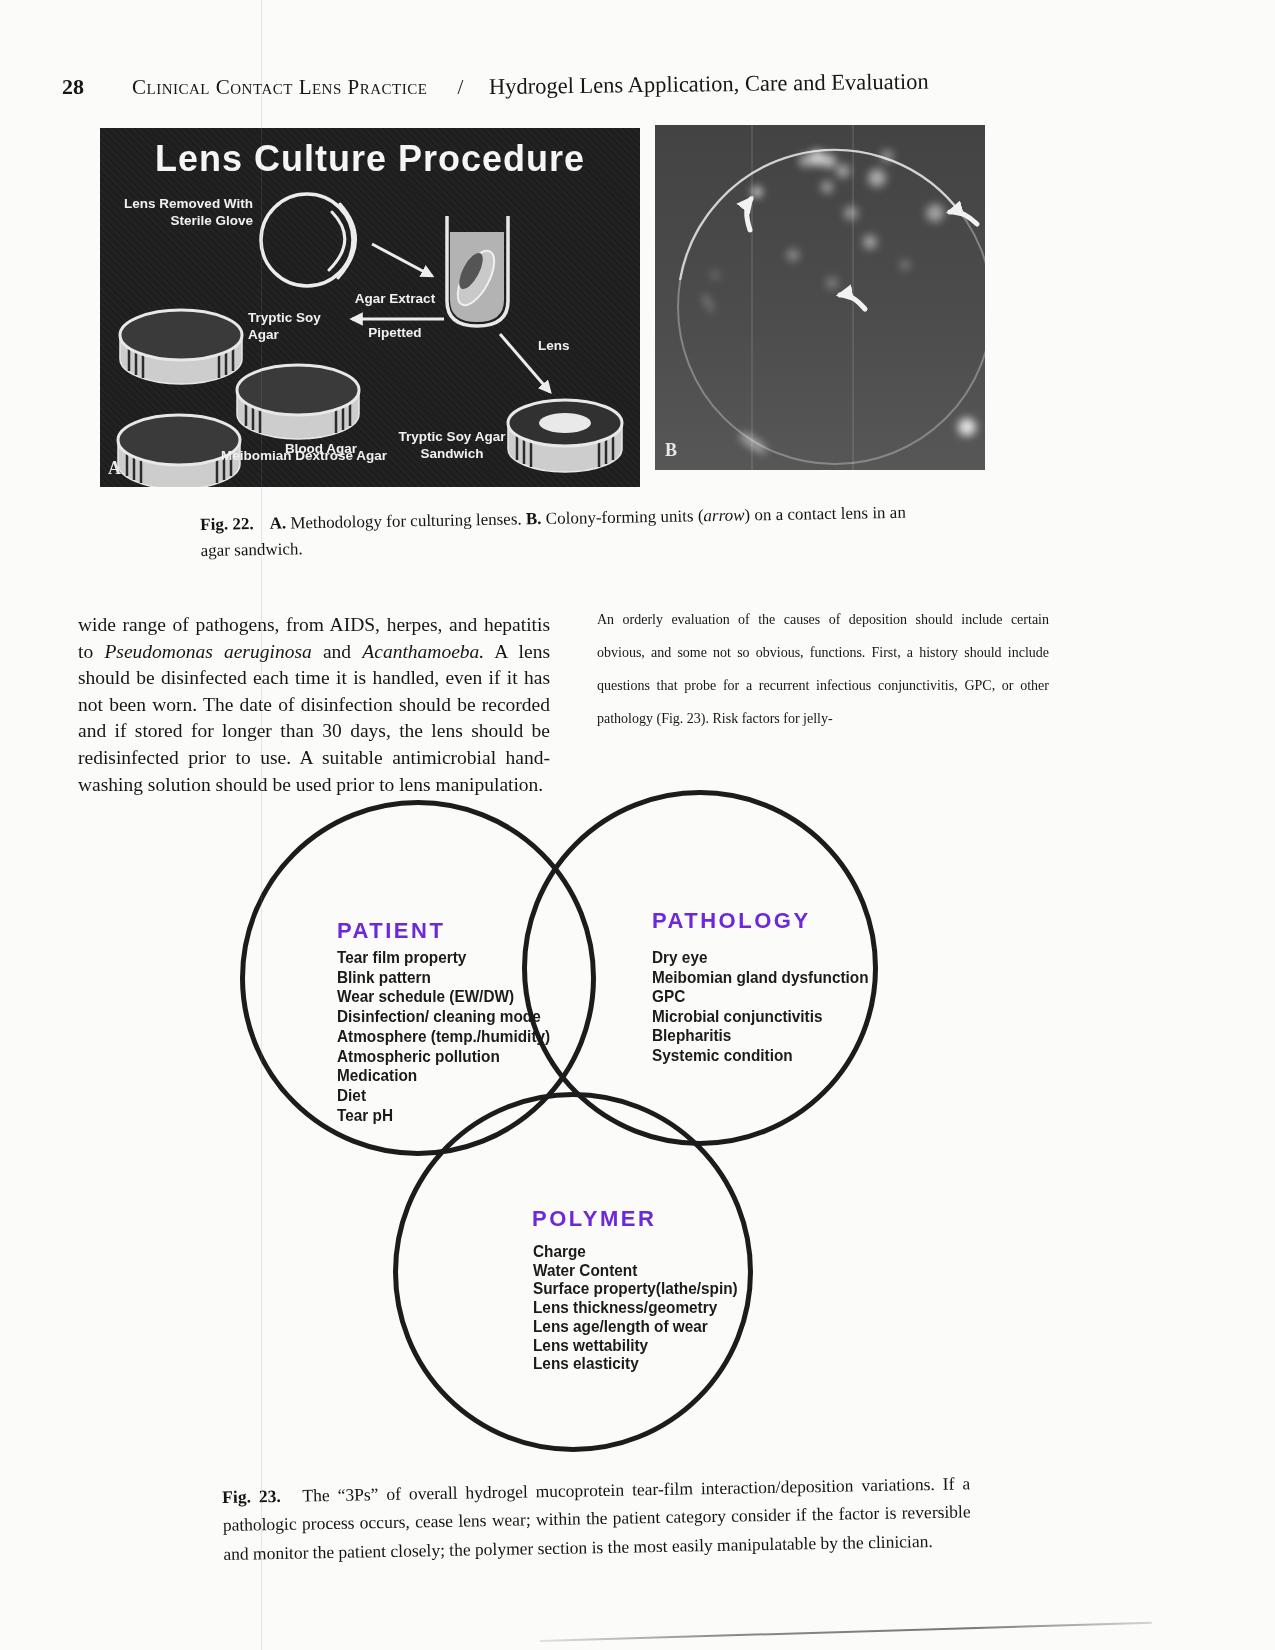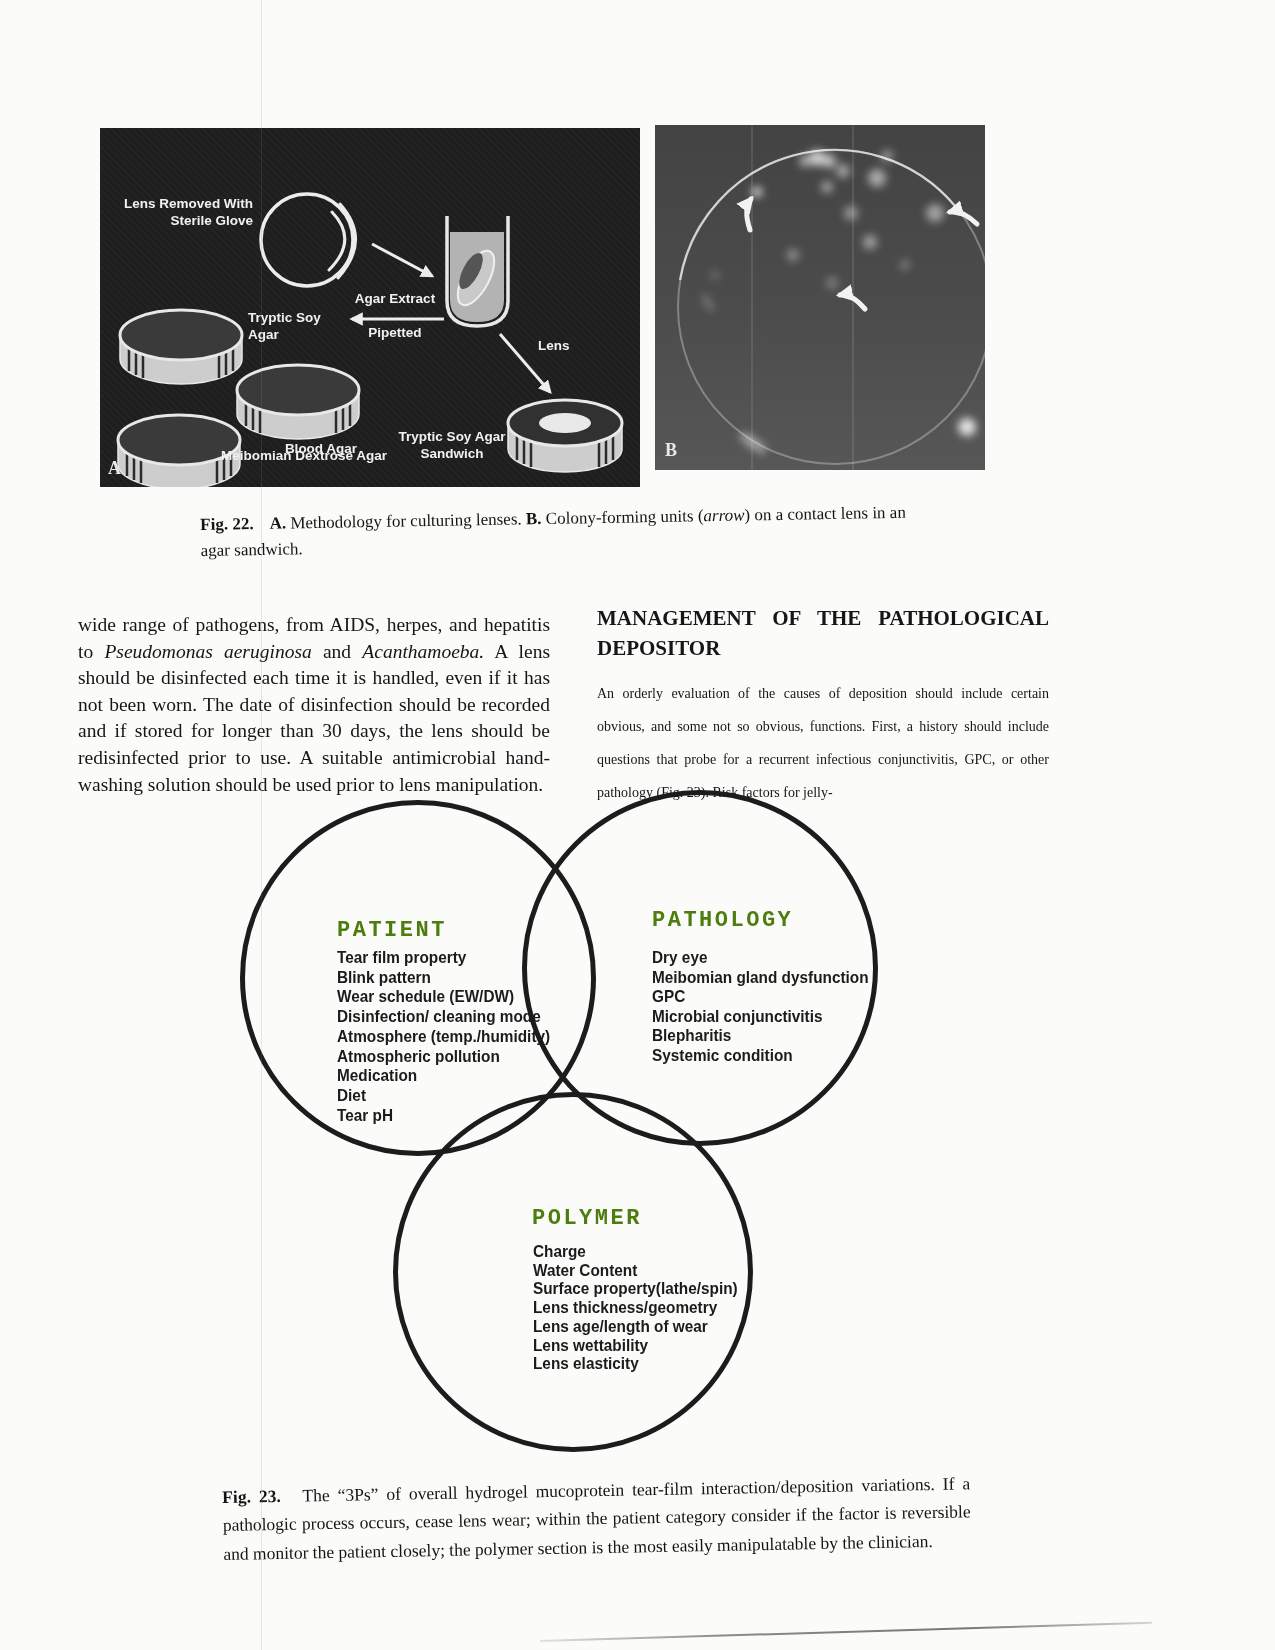--- a/index.html
+++ b/index.html
@@ -56,22 +56,22 @@
   .bodycol{font-size:19.5px; line-height:26.6px; text-align:justify;}
   .colL{left:78px;  top:612px; width:472px;}
   .colR{left:597px; top:603px; width:452px;}
   .colR .subhead{font-weight:bold; font-size:21px; line-height:30px; text-align:justify; margin:0 0 14px 0;}
   .colR .para{margin:0; font-size:14px; line-height:33px; text-align:justify;}
   .it{font-style:italic;}
 
   
   .venncircle{position:absolute; border:5px solid #1c1c1c; border-radius:50%; background:transparent;}
   .vtitle{
-    position:absolute; font-family:Liberation Mono, monospace; font-weight:bold;
-    font-size:22px; letter-spacing:2.5px; color:#4d7c0f;
+    position:absolute; font-family:Liberation Sans, sans-serif; font-weight:bold;
+    font-size:22px; letter-spacing:2.5px; color:#6d28d9;
   }
   .vlist{
     position:absolute; font-family:"Liberation Sans", sans-serif; font-weight:bold;
     color:#1b1b1b; transform:scaleX(.93); transform-origin:left top;
   }
   .vlist div{white-space:nowrap;}
   .vl-patient  {font-size:16.5px; line-height:19.7px;}
   .vl-pathology{font-size:16.5px; line-height:19.5px;}
   .vl-polymer  {font-size:16.5px; line-height:18.7px;}
 
@@ -81,20 +81,29 @@
     left:540px; top:1640px; width:612px; height:2px;
     background:linear-gradient(90deg, rgba(120,120,120,.2), #8a8a8a 30%, #777 70%, rgba(120,120,120,.3));
     transform:rotate(-1.7deg); transform-origin:left center;
   }
 </style>
 </head>
 <body>
 
 <div id="page">
 
+  <div class="abs" style="left:62px; top:74px; width:1080px; white-space:nowrap;">
+    <span class="pagenum">28</span>
+    <span style="display:inline-block; width:40px;"></span>
+    <span class="runtitle">Clinical Contact Lens Practice</span>
+    <span style="display:inline-block; width:22px;"></span>
+    <span class="hsep">/</span>
+    <span style="display:inline-block; width:18px;"></span>
+    <span class="chtitle">Hydrogel Lens Application, Care and Evaluation</span>
+  </div>
 
   <div class="abs panelA">
     <svg width="540" height="359" viewBox="0 0 540 359" style="position:absolute; inset:0;">
       <defs>
         <marker id="arrW" viewBox="0 0 10 10" refX="8" refY="5" markerWidth="4.5" markerHeight="4.5" orient="auto-start-reverse">
           <path d="M0,0 L10,5 L0,10 z" fill="#ededed"></path>
         </marker>
       </defs>
 
       <g stroke="#ececec" fill="none" stroke-linecap="round">
@@ -163,20 +172,21 @@
             <line x1="431" y1="312" x2="431" y2="339"></line>
           <line x1="499" y1="312" x2="499" y2="339"></line>
             <line x1="506" y1="309" x2="506" y2="336"></line>
             <line x1="513" y1="306" x2="513" y2="332"></line>
         </g>
         <ellipse cx="465" cy="295" rx="57" ry="23" fill="#313131" stroke="#e8e8e8" stroke-width="3"></ellipse>
         <ellipse cx="465" cy="295" rx="26" ry="10" fill="#e9e9e9"></ellipse>
       </g>
     </svg>
 
+    <div class="ftitle">Lens Culture Procedure</div>
     <div class="flabel" style="left:18px; top:68px; width:135px; text-align:right;">Lens Removed With Sterile Glove</div>
     <div class="flabel" style="left:243px; top:163px; width:104px; text-align:center;">Agar Extract</div>
     <div class="flabel" style="left:248px; top:197px; width:94px; text-align:center;">Pipetted</div>
     <div class="flabel" style="left:438px; top:210px;">Lens</div>
     <div class="flabel" style="left:148px; top:182px; width:82px;">Tryptic Soy Agar</div>
     <div class="flabel" style="left:166px; top:313px; width:110px; text-align:center;">Blood Agar</div>
     <div class="flabel" style="left:116px; top:320px; width:176px; text-align:center;">Meibomian Dextrose Agar</div>
     <div class="flabel" style="left:286px; top:301px; width:132px; text-align:center;">Tryptic Soy Agar Sandwich</div>
     <div class="cornerletter" style="left:8px; top:330px;">A</div>
   </div>
@@ -231,21 +241,20 @@
 
   <div class="abs caption cap22">
     <span class="cap-bold">Fig. 22.</span><span style="display:inline-block; width:16px;"></span><span class="cap-bold">A.</span><span> Methodology for culturing lenses. </span><span class="cap-bold">B.</span><span> Colony-forming units (</span><span class="cap-italic">arrow</span><span>) on a contact lens in an agar sandwich.</span>
   </div>
 
   <div class="abs bodycol colL">
     <span>wide range of pathogens, from AIDS, herpes, and hepatitis to </span><span class="it">Pseudomonas aeruginosa</span><span> and </span><span class="it">Acanthamoeba.</span><span> A lens should be disinfected each time it is handled, even if it has not been worn. The date of disinfection should be recorded and if stored for longer than 30 days, the lens should be redisinfected prior to use. A suitable antimicrobial hand-washing solution should be used prior to lens manipulation.</span>
   </div>
 
   <div class="abs colR">
-    <div class="subhead">MANAGEMENT OF THE PATHOLOGICAL DEPOSITOR</div>
     <p class="para">An orderly evaluation of the causes of deposition should include certain obvious, and some not so obvious, functions. First, a history should include questions that probe for a recurrent infectious conjunctivitis, GPC, or other pathology (Fig. 23). Risk factors for jelly-</p>
   </div>
 
   <div class="venncircle" style="left:240px; top:800px; width:346px; height:346px;"></div>
   <div class="venncircle" style="left:522px; top:790px; width:346px; height:346px;"></div>
   <div class="venncircle" style="left:393px; top:1092px; width:350px; height:350px;"></div>
 
   <div class="vtitle" style="left:337px; top:918px;">PATIENT</div>
   <div class="vlist vl-patient" style="left:337px; top:948px;">
     <div>Tear film property</div>

